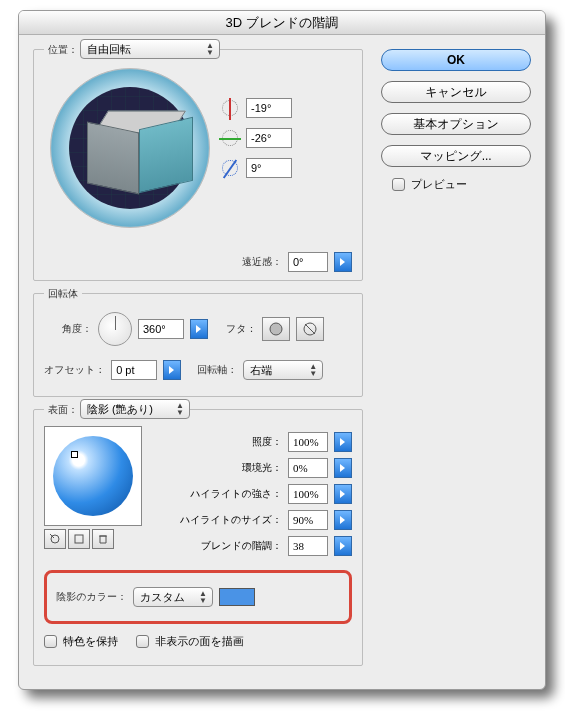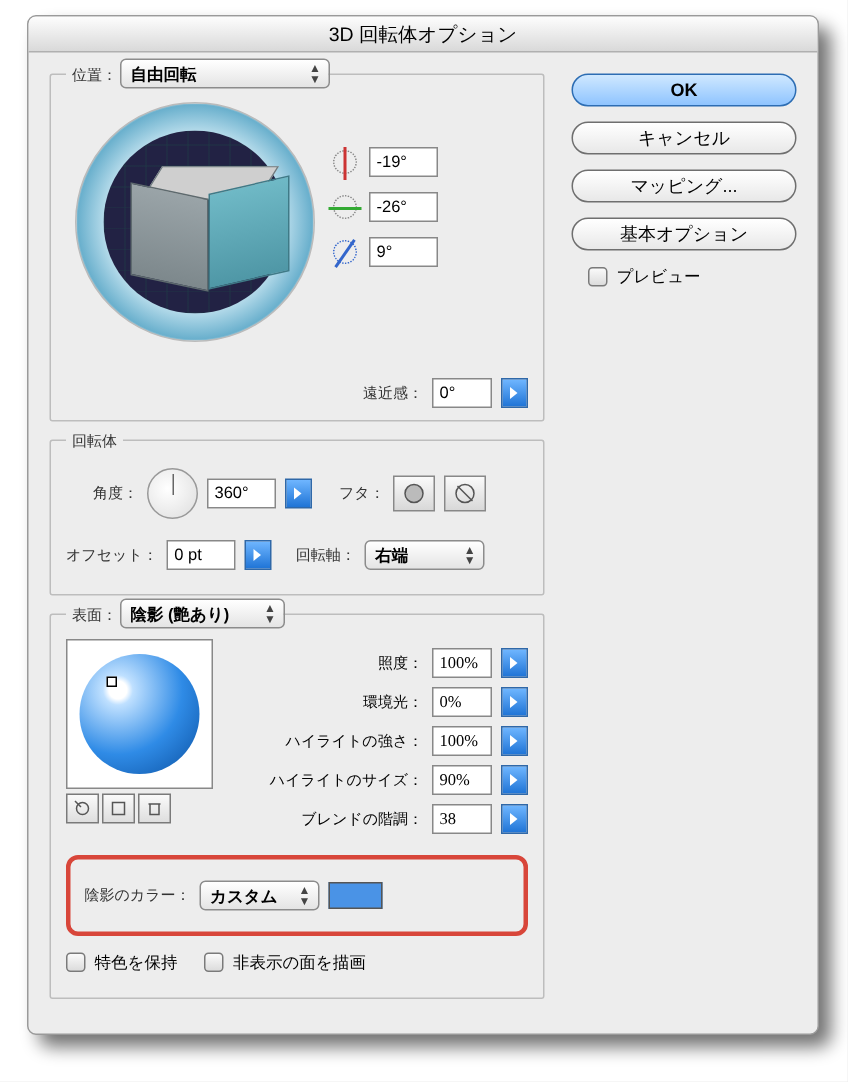--- a/index.html
+++ b/index.html
@@ -19,21 +19,21 @@
 
   
   .aqua-btn { display:block; width:100%; height:22px; margin-bottom:10px; border:1px solid #6f6f6f; border-radius:11px; font-size:12px; text-align:center; line-height:20px;
     background:linear-gradient(#ffffff,#e8e8e8);}
   .aqua-btn.primary { background:linear-gradient(#cfe8ff,#8fc4ff); border-color:#2d6db3; font-weight:bold;}
   .checkbox-row { display:flex; align-items:center; gap:6px; font-size:11px; margin-top:4px;padding-left:11px;}
   .cb { width:13px; height:13px; border:1px solid #7a7a7a; border-radius:3px; background:linear-gradient(#fafafa,#dcdcdc);}
 
   
   .select { display:inline-flex; align-items:center; height:20px; padding:0 6px; min-width:70px; border:1px solid #8c8c8c; border-radius:4px;
-    background:linear-gradient(#ffffff,#e4e4e4); position:relative;font-weight:bold;}
+    background:linear-gradient(#ffffff,#e4e4e4); position:relative;}
   .select .arrows { position:absolute; right:4px; top:2px; font-size:8px; line-height:7px; color:#444; text-align:center; width:10px;}
   .select.wide { min-width:140px; }
   .select.med { min-width:80px; }
 
   
   .numfield { display:inline-block; width:46px; height:20px; border:1px solid #888; background:#fff; padding:0 4px; line-height:18px; font-size:11px;}
   .numfield.sm { width:40px; }
 
   
   .bluebtn { display:inline-block; width:18px; height:20px; vertical-align:top; border:1px solid #2f68a8;
@@ -93,28 +93,28 @@
 
   
   .red-hl { border:3px solid #d8463a; border-radius:8px; padding:8px; margin-top:8px;}
 </style>
 </head>
 <body>
 
 <div class="shadow-wrap">
   <div class="shadow"></div>
   <div class="window">
-    <div class="titlebar">3D 回転体オプション</div>
+    <div class="titlebar">3D ブレンドの階調</div>
     <div class="content">
 
       <div class="right-col">
         <div class="aqua-btn primary">OK</div>
         <div class="aqua-btn">キャンセル</div>
+        <div class="aqua-btn">基本オプション</div>
         <div class="aqua-btn">マッピング...</div>
-        <div class="aqua-btn">基本オプション</div>
         <div class="checkbox-row">
           <span class="cb"></span>
           <span>プレビュー</span>
         </div>
       </div>
 
       <div class="left-col">
 
         <div class="group" style="height:232px;">
           <span class="group-label">位置：</span>

